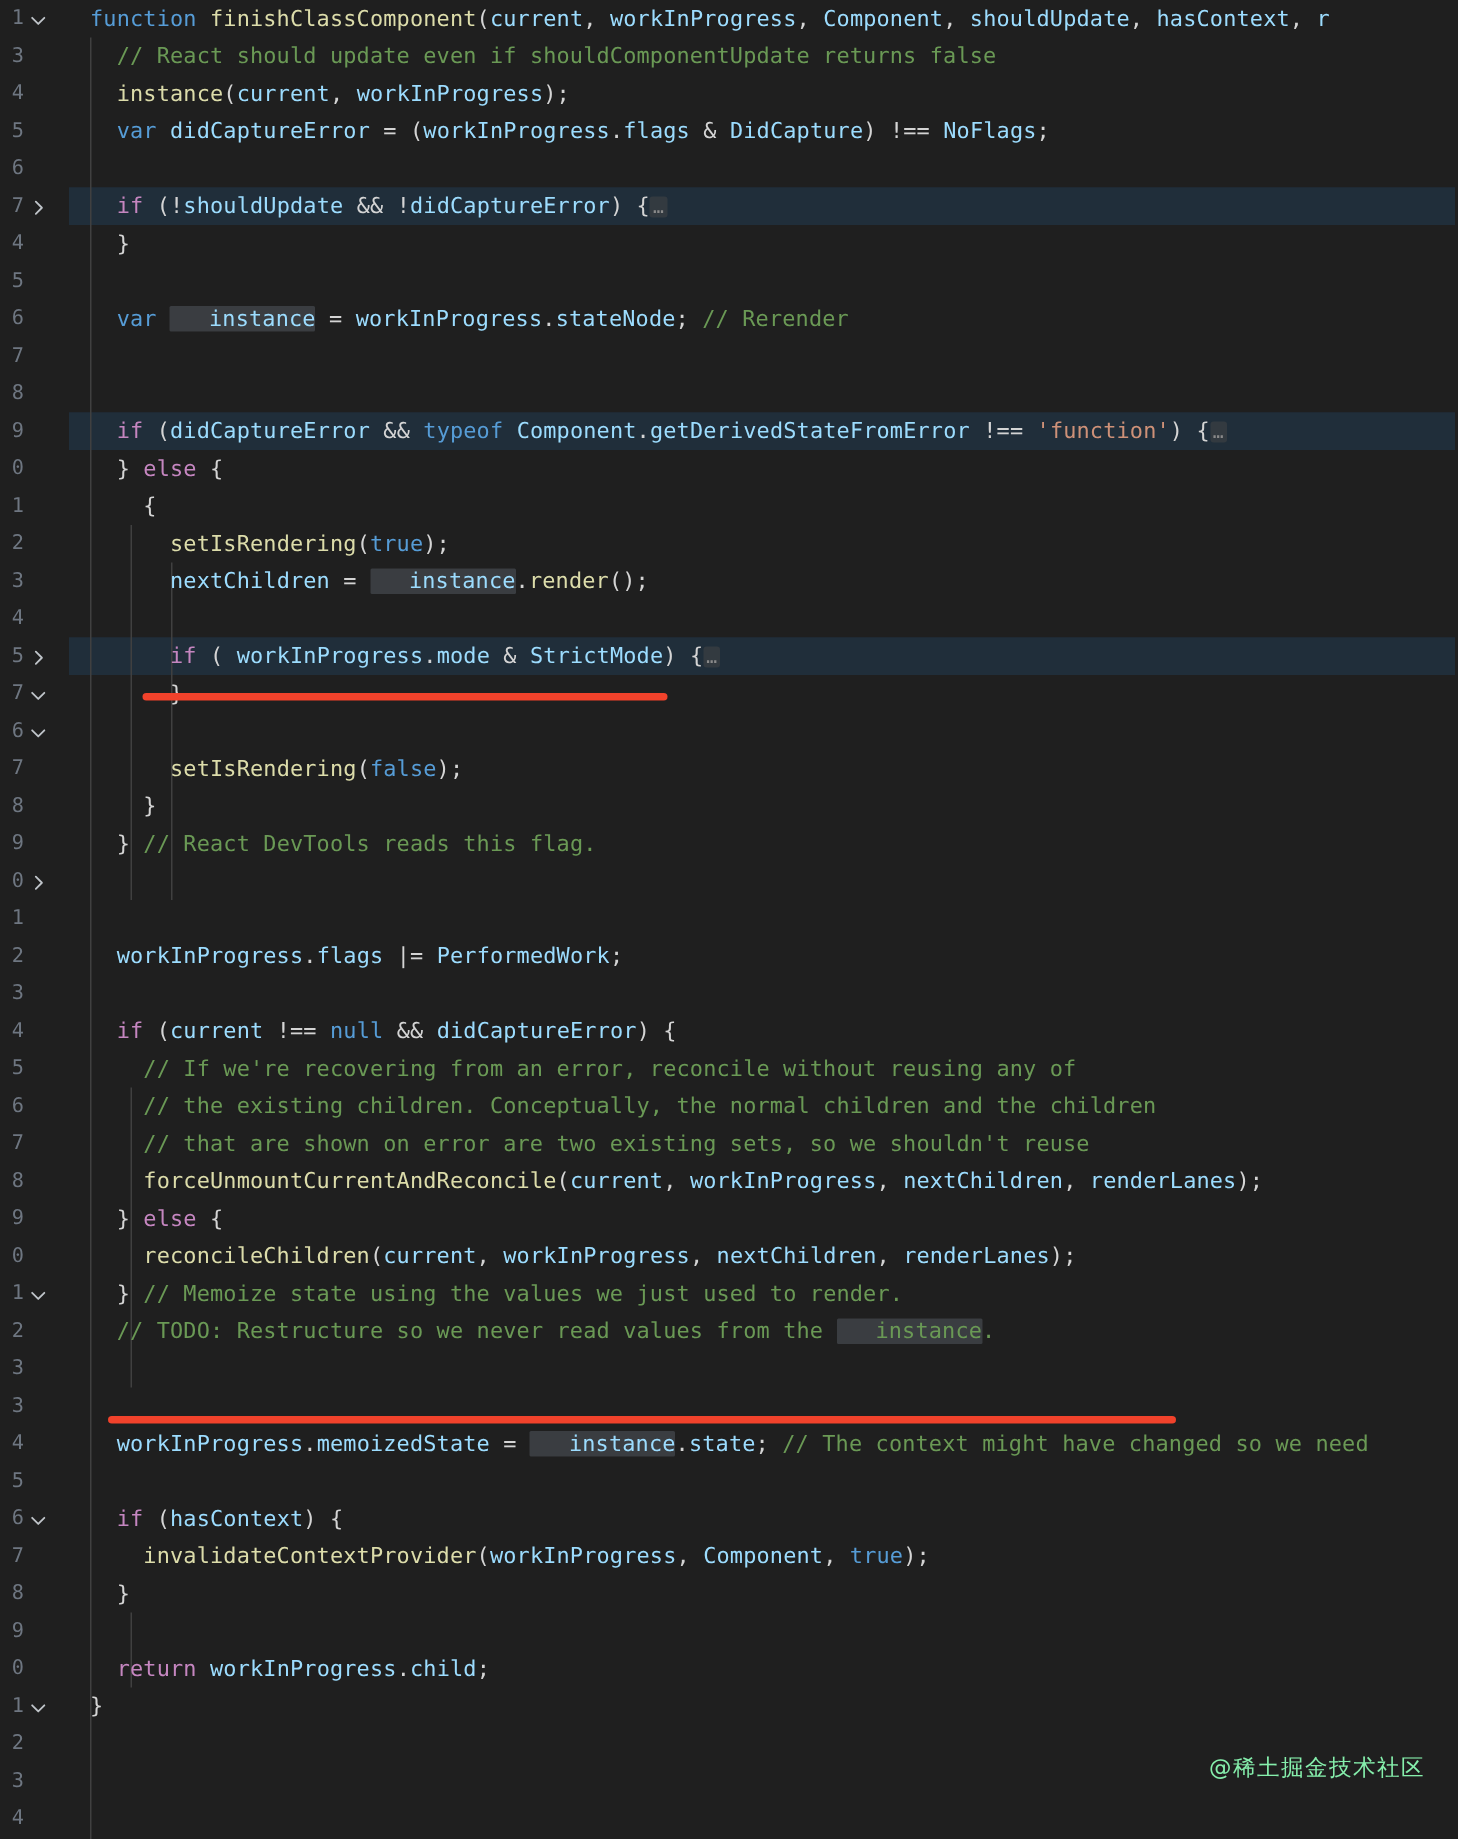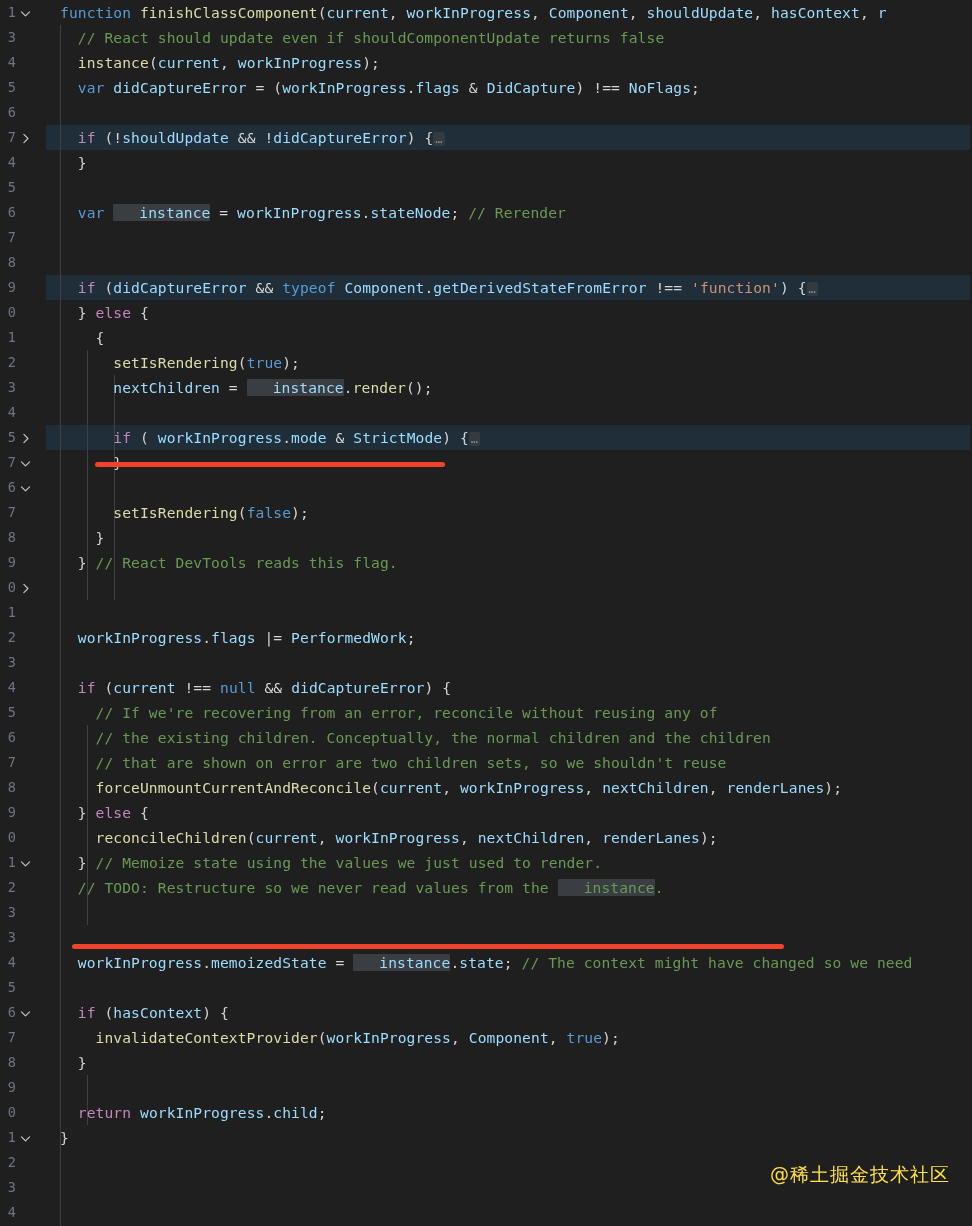--- a/index.html
+++ b/index.html
@@ -128,22 +128,22 @@
     border-radius: 3px;
     z-index: 6;
   }
 
   
   .watermark {
     position: absolute;
     right: 22px;
     bottom: 38px;
     font-family: "DejaVu Sans", "Liberation Sans", sans-serif;
-    font-size: 19px;
-    color: #fde047;
+    font-size: 15px;
+    color: #86efac;
     letter-spacing: 1px;
     z-index: 7;
     white-space: nowrap;
     text-align: right;
   }
 
   
   .edge-fade {
     position: absolute;
     right: 0; top: 0;
@@ -384,21 +384,21 @@
       <div class="line"><span class="txt"><span style="white-space:pre">      </span><span class="fn">setIsRendering</span><span class="p">(</span><span class="k">false</span><span class="p">)</span><span class="p">;</span></span></div>
       <div class="line"><span class="txt"><span style="white-space:pre">    </span><span class="p">}</span></span></div>
       <div class="line"><span class="txt"><span style="white-space:pre">  </span><span class="p">}</span> <span class="cm">// React DevTools reads this flag.</span></span></div>
       <div class="line"><span class="txt"><span style="white-space:pre"></span></span></div>
       <div class="line"><span class="txt"><span style="white-space:pre"></span></span></div>
       <div class="line"><span class="txt"><span style="white-space:pre">  </span><span class="v">workInProgress</span><span class="p">.</span><span class="v">flags</span> <span class="p">|</span><span class="p">=</span> <span class="v">PerformedWork</span><span class="p">;</span></span></div>
       <div class="line"><span class="txt"><span style="white-space:pre"></span></span></div>
       <div class="line"><span class="txt"><span style="white-space:pre">  </span><span class="kw2">if</span> <span class="p">(</span><span class="v">current</span> <span class="p">!</span><span class="p">=</span><span class="p">=</span> <span class="k">null</span> <span class="p">&amp;</span><span class="p">&amp;</span> <span class="v">didCaptureError</span><span class="p">)</span> <span class="p">{</span></span></div>
       <div class="line"><span class="txt"><span style="white-space:pre">    </span><span class="cm">// If we're recovering from an error, reconcile without reusing any of</span></span></div>
       <div class="line"><span class="txt"><span style="white-space:pre">    </span><span class="cm">// the existing children. Conceptually, the normal children and the children</span></span></div>
-      <div class="line"><span class="txt"><span style="white-space:pre">    </span><span class="cm">// that are shown on error are two children sets, so we shouldn't reuse</span></span></div>
+      <div class="line"><span class="txt"><span style="white-space:pre">    </span><span class="cm">// that are shown on error are two existing sets, so we shouldn't reuse</span></span></div>
       <div class="line"><span class="txt"><span style="white-space:pre">    </span><span class="fn">forceUnmountCurrentAndReconcile</span><span class="p">(</span><span class="v">current</span><span class="p">,</span> <span class="v">workInProgress</span><span class="p">,</span> <span class="v">nextChildren</span><span class="p">,</span> <span class="v">renderLanes</span><span class="p">)</span><span class="p">;</span></span></div>
       <div class="line"><span class="txt"><span style="white-space:pre">  </span><span class="p">}</span> <span class="kw2">else</span> <span class="p">{</span></span></div>
       <div class="line"><span class="txt"><span style="white-space:pre">    </span><span class="fn">reconcileChildren</span><span class="p">(</span><span class="v">current</span><span class="p">,</span> <span class="v">workInProgress</span><span class="p">,</span> <span class="v">nextChildren</span><span class="p">,</span> <span class="v">renderLanes</span><span class="p">)</span><span class="p">;</span></span></div>
       <div class="line"><span class="txt"><span style="white-space:pre">  </span><span class="p">}</span> <span class="cm">// Memoize state using the values we just used to render.</span></span></div>
       <div class="line"><span class="txt"><span style="white-space:pre">  </span><span class="cm">// TODO: Restructure so we never read values from the <span class="hl">instance</span>.</span></span></div>
       <div class="line"><span class="txt"><span style="white-space:pre"></span></span></div>
       <div class="line"><span class="txt"><span style="white-space:pre"></span></span></div>
       <div class="line"><span class="txt"><span style="white-space:pre">  </span><span class="v">workInProgress</span><span class="p">.</span><span class="v">memoizedState</span> <span class="p">=</span> <span class="hl"><span class="v">instance</span></span><span class="p">.</span><span class="v">state</span><span class="p">;</span> <span class="cm">// The context might have changed so we need</span></span></div>
       <div class="line"><span class="txt"><span style="white-space:pre"></span></span></div>
       <div class="line"><span class="txt"><span style="white-space:pre">  </span><span class="kw2">if</span> <span class="p">(</span><span class="v">hasContext</span><span class="p">)</span> <span class="p">{</span></span></div>

